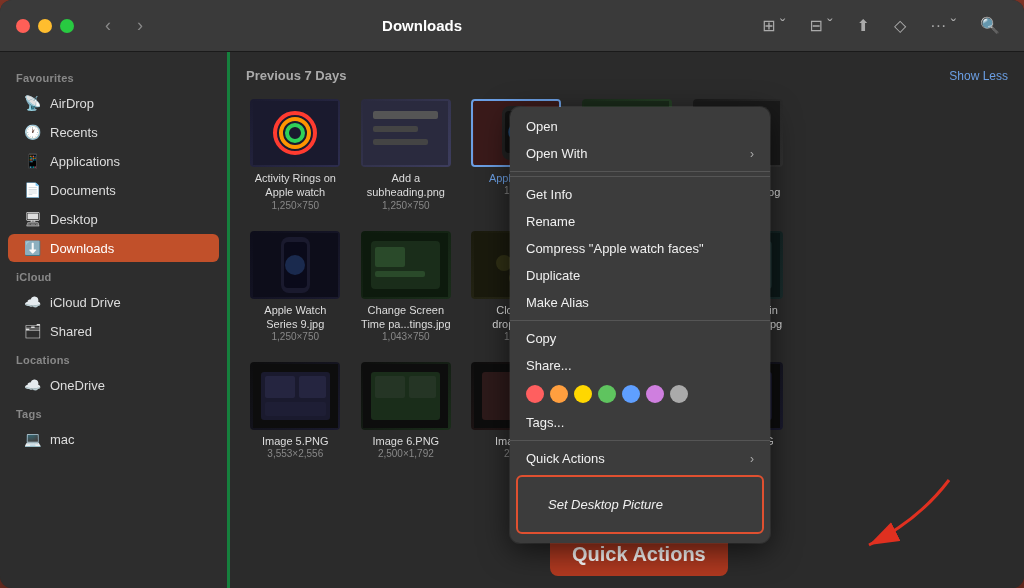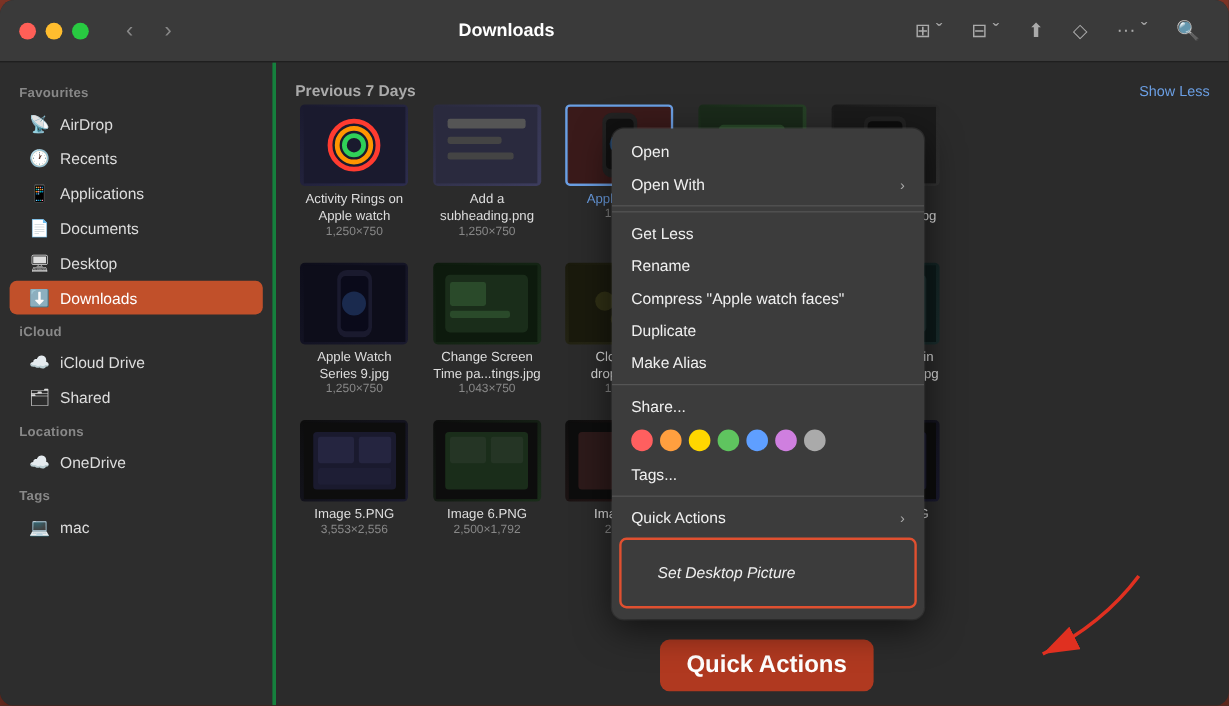--- a/index.html
+++ b/index.html
@@ -153,20 +153,21 @@
       background: #2B2B2B;
       overflow-y: auto;
       padding: 16px;
       position: relative;
     }
 
     .section-header {
       display: flex;
       justify-content: space-between;
       align-items: flex-end;
+      margin-bottom: 12px;
     }
 
     .section-title {
       font-size: 13px;
       font-weight: 600;
       color: #aaa;
     }
 
     .show-less {
       font-size: 12px;
@@ -609,35 +610,38 @@
         <div class="context-menu-item">
           <span>Open</span>
         </div>
         <div class="context-menu-item">
           <span>Open With</span>
           <span class="submenu-arrow">›</span>
         </div>
         <div class="context-menu-separator"></div>
         <div class="context-menu-separator"></div>
         <div class="context-menu-item">
-          <span>Get Less</span>
+          <span>Get Info</span>
         </div>
         <div class="context-menu-item">
           <span>Rename</span>
         </div>
         <div class="context-menu-item">
           <span>Compress "Apple watch faces"</span>
         </div>
         <div class="context-menu-item">
           <span>Duplicate</span>
         </div>
         <div class="context-menu-item">
           <span>Make Alias</span>
         </div>
         <div class="context-menu-separator"></div>
+        <div class="context-menu-item">
+          <span>Copy</span>
+        </div>
         <div class="context-menu-item">
           <span>Share...</span>
         </div>
 
         <div class="color-dots">
           <div class="color-dot" style="background:#FF5F5F;"></div>
           <div class="color-dot" style="background:#FF9F3F;"></div>
           <div class="color-dot" style="background:#FFD700;"></div>
           <div class="color-dot" style="background:#5FC45F;"></div>
           <div class="color-dot" style="background:#5F9FFF;"></div>

